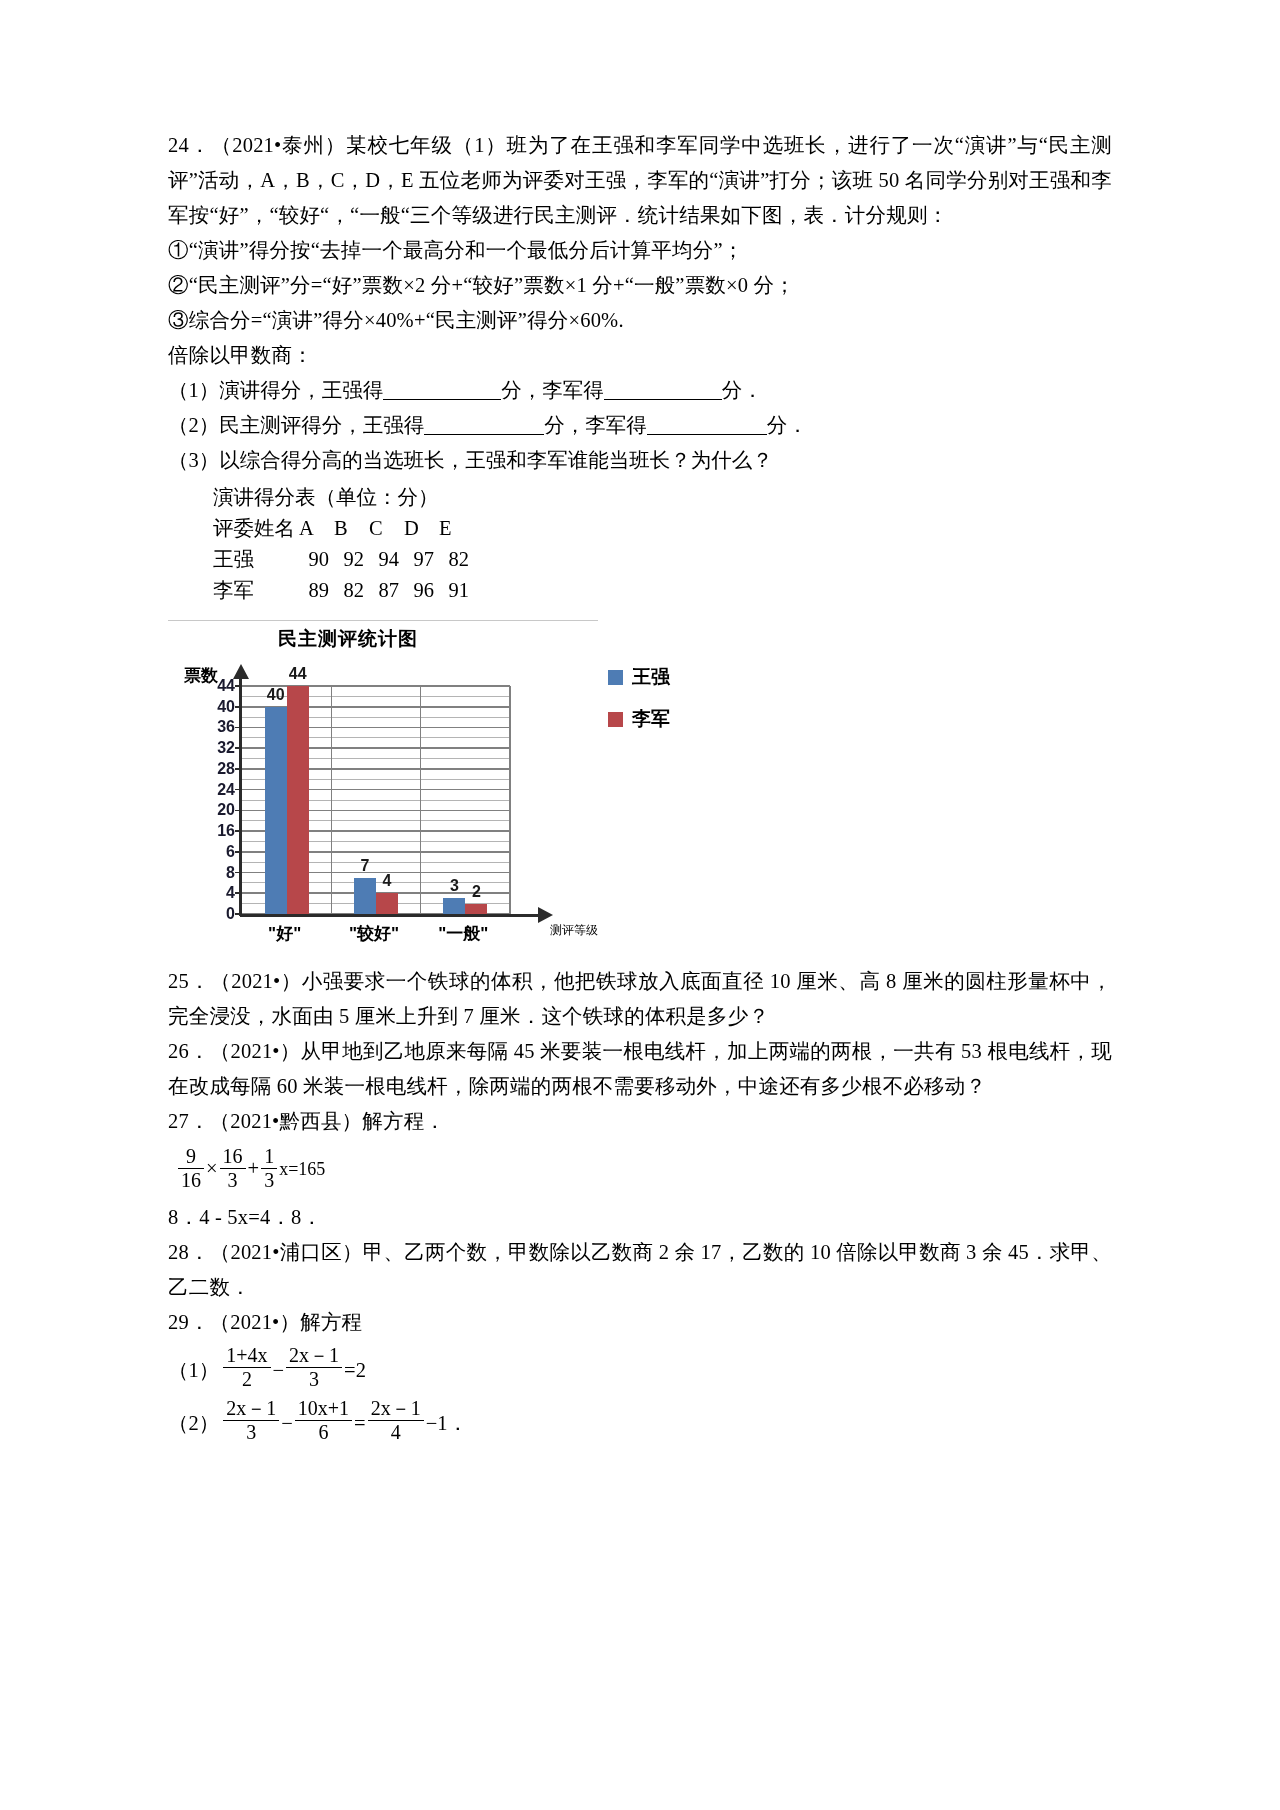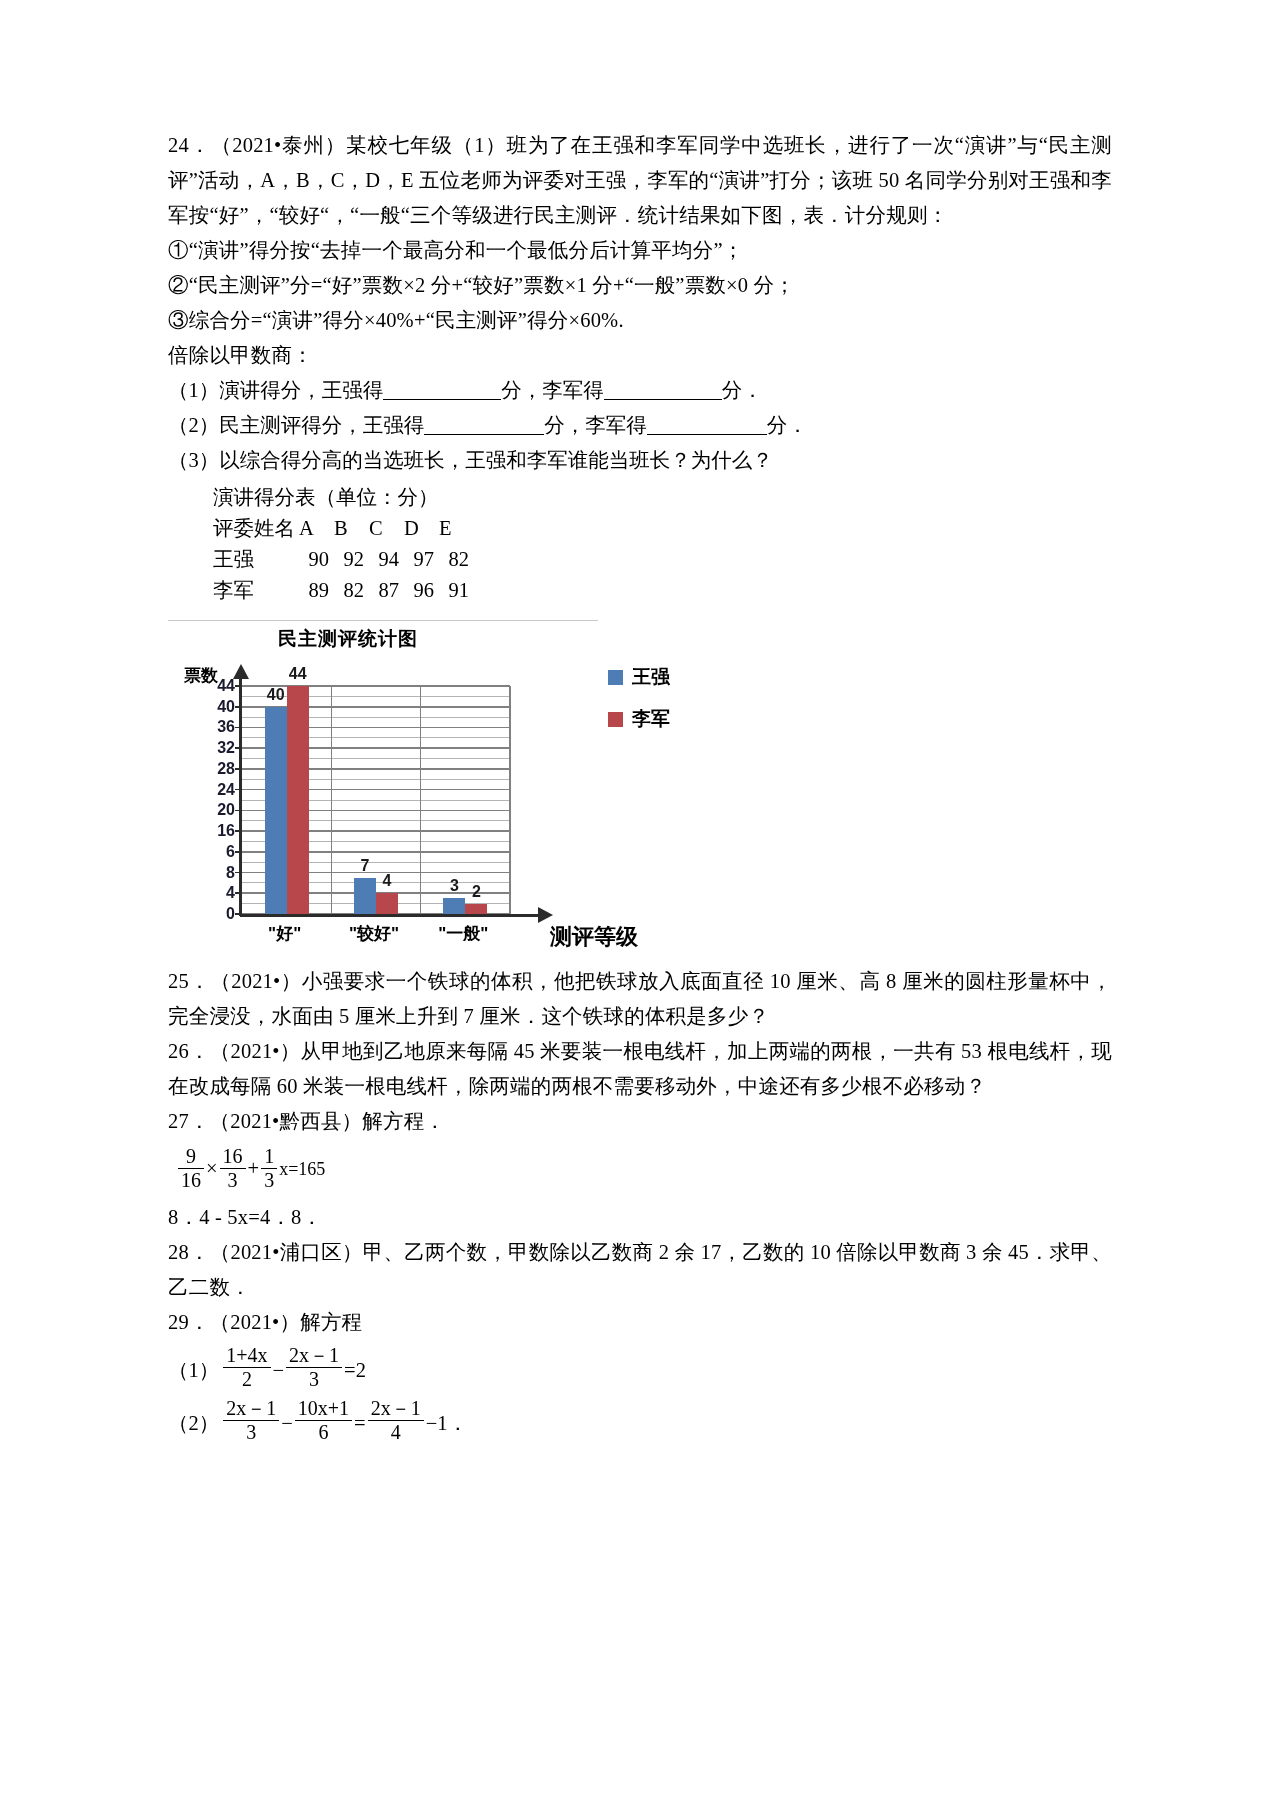--- a/index.html
+++ b/index.html
@@ -224,22 +224,22 @@
     font-weight: bold;
     font-size: 17px;
     transform: translateX(-50%);
     white-space: nowrap;
   }
   .xaxis-title {
     position: absolute;
     left: 382px;
     top: 306px;
     font-family: "Liberation Sans", "DejaVu Sans", sans-serif;
-    font-weight: bold;
-    font-size: 22px;
+    font-weight: normal;
+    font-size: 12px;
     white-space: nowrap;
   }
   .legend {
     position: absolute;
     left: 440px;
     top: 48px;
   }
   .legend-item {
     display: flex;
     align-items: center;

